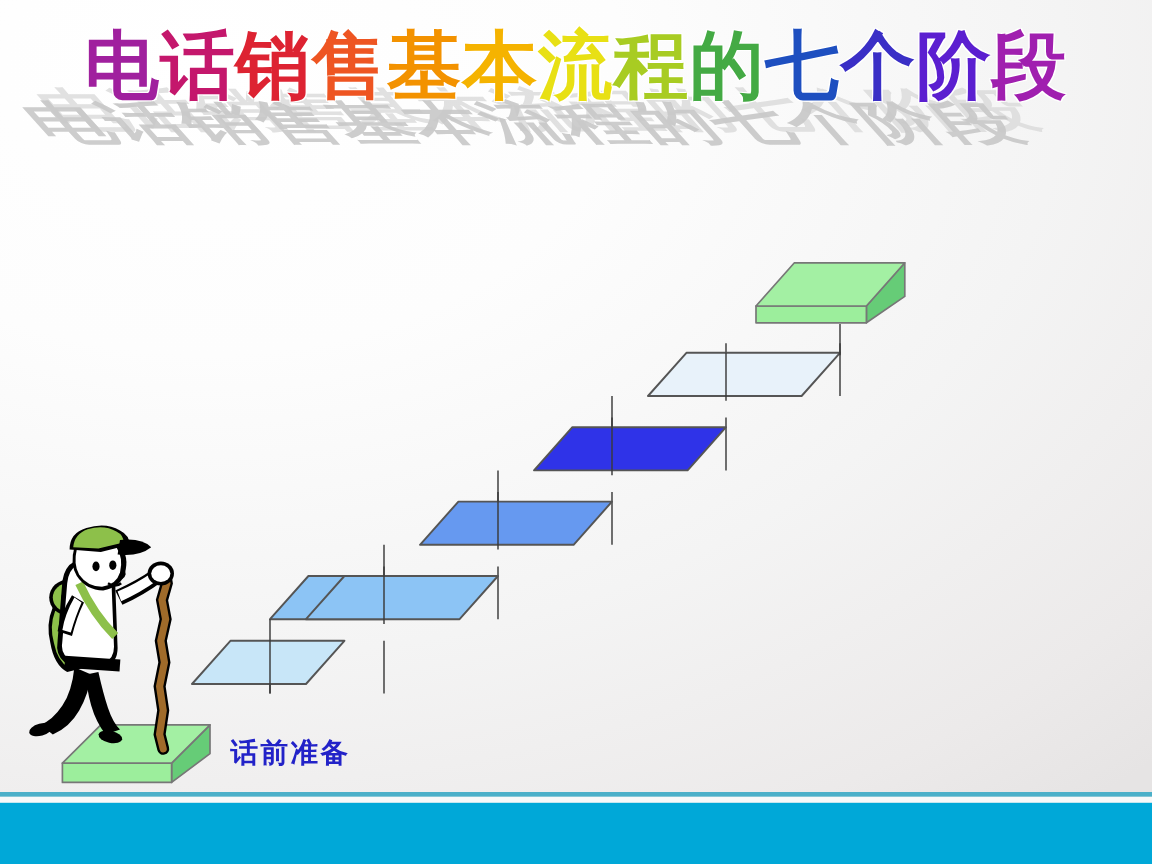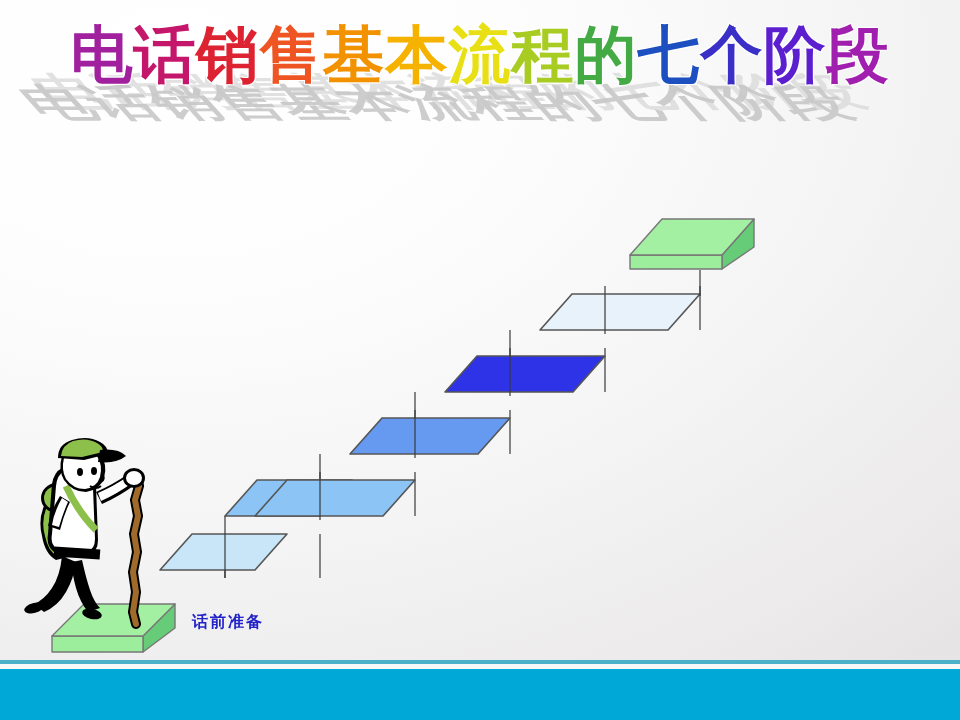--- a/index.html
+++ b/index.html
@@ -90,21 +90,21 @@
     left: 0;
     top: 0;
   }
 
   
   #step-label-1 {
     position: absolute;
     left: 192px;
     top: 612px;
     font-family: "DejaVu Sans", "Liberation Sans", sans-serif;
-    font-size: 16px;
+    font-size: 23px;
     font-weight: bold;
     color: #2222C8;
     letter-spacing: 2px;
     white-space: nowrap;
   }
 
   
   #footer-rule {
     position: absolute;
     left: 0;

